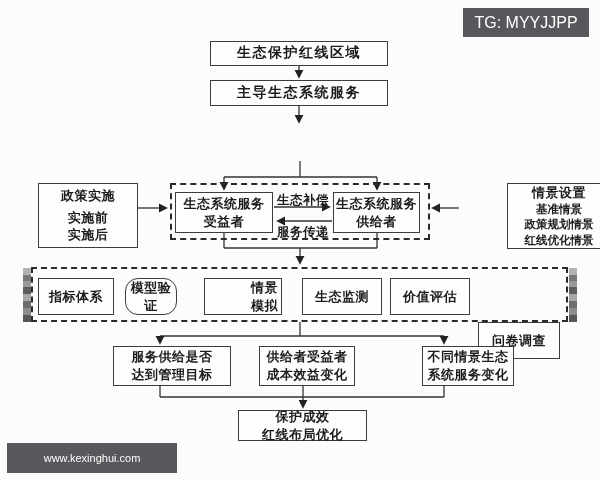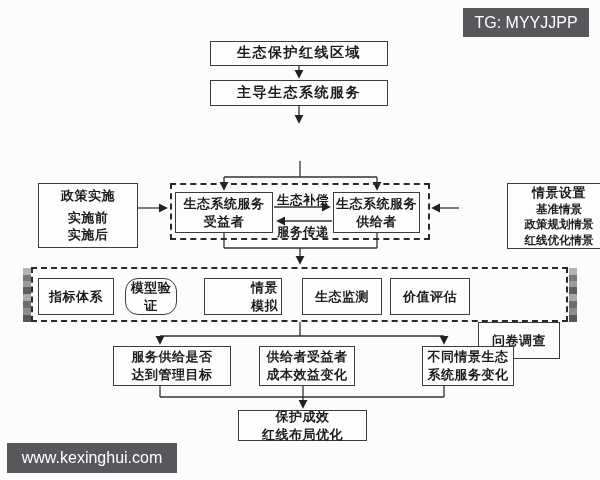--- a/index.html
+++ b/index.html
@@ -162,17 +162,17 @@
 
   <div class="box t13" style="left:238px;top:410px;width:129px;height:31px;">
     <div>保护成效</div>
     <div>红线布局优化</div>
   </div>
 
   <div class="wm" style="left:463px;top:8px;width:126px;height:29px;font-size:16px;">
     <span>TG: MYYJJPP</span>
   </div>
 
-  <div class="wm" style="left:7px;top:443px;width:170px;height:30px;font-size:16px;">
+  <div class="wm" style="left:7px;top:443px;width:170px;height:30px;font-size:11px;">
     <span>www.kexinghui.com</span>
   </div>
 
 </div>
 
 </body></html>

